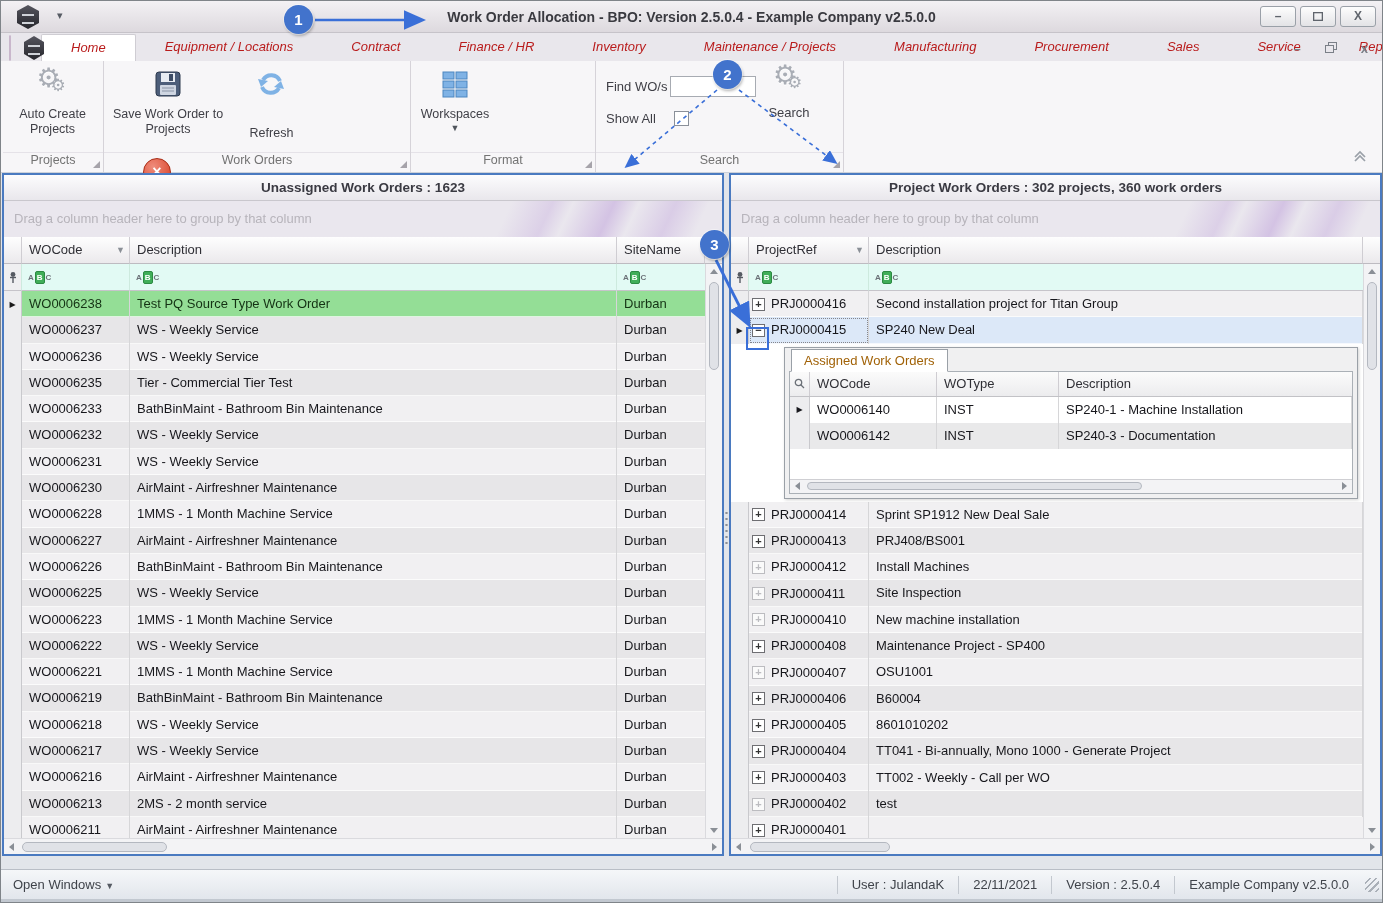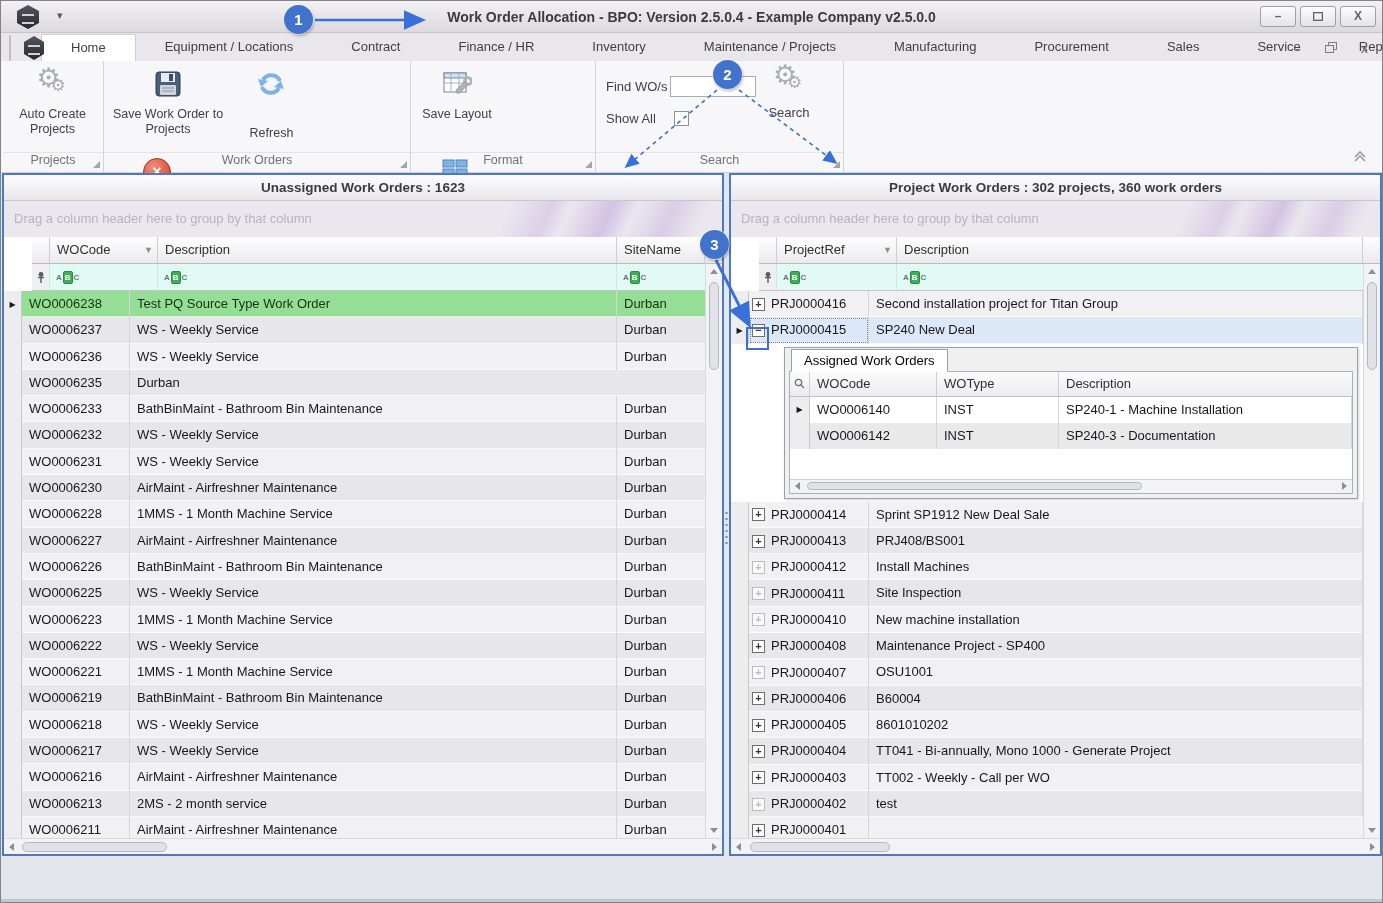--- a/index.html
+++ b/index.html
@@ -23,21 +23,21 @@
 
   
   .tabrow { position:absolute; left:0; top:32px; width:100%; height:28px; background:#e9e7ec; display:flex; align-items:flex-end; }
   .app-btn { width:50px; height:26px; margin:0 30px 0 8px; border:1px solid #c9b7cc; border-radius:3px;
     background:linear-gradient(#f6e3f2,#d9bcd9); position:relative; }
   .app-btn .app-logo2 { position:absolute; left:14px; top:0px; width:20px; height:24px;
     background:linear-gradient(#55555e,#26262c); clip-path:polygon(50% 0,100% 25%,100% 75%,50% 100%,0 75%,0 25%); }
   .app-btn .app-logo2::after{ content:""; position:absolute; left:4px; top:9px; width:12px; height:6px;
     border-top:2px solid #cfd2d8; border-bottom:2px solid #cfd2d8;}
   #tabs { display:flex; height:28px; align-items:flex-end; }
-  .tab { height:27px; line-height:26px; padding:0 29px; font-size:13px; color:#404040; white-space:nowrap; }
+  .tab { height:27px; line-height:26px; padding:0 29px; font-size:13px; color:#b91c1c; white-space:nowrap;font-style:italic; }
   .tab.active { background:#fff; border:1px solid #cfcdd3; border-bottom:none; border-radius:2px 2px 0 0; font-weight:normal; }
   .mdi-btns { position:absolute; right:14px; top:38px; display:flex; gap:24px; align-items:center; color:#7a7f87; }
   .mdi-min { font-weight:bold; font-size:13px; }
   .mdi-close { font-weight:bold; font-size:13px; }
 
   
   .ribbon { position:absolute; left:0; top:60px; width:100%; height:112px; background:#f7f6f8; border-bottom:1px solid #ccd1d9; }
   .grp { position:absolute; top:0; height:111px; border-right:1px solid #d6d3d9; }
   .grp-label { position:absolute; left:0; right:0; bottom:2px; height:18px; text-align:center;
     font-size:12.5px; color:#737373; border-top:1px solid #e5e2e8; }
@@ -68,21 +68,21 @@
     display:flex; flex-direction:column; }
   #left-panel { left:1px; width:722px; }
   #right-panel { left:728px; width:653px; }
   .panel-header { height:26px; background:linear-gradient(#fcfcfd,#e9e7ec); border-bottom:1px solid #c9c7cd;
     font-weight:bold; text-align:center; line-height:25px; font-size:13.5px; color:#3a3a42; }
   .groupby { height:36px; position:relative; background:#eae7ee; color:#b7b4bb; font-size:13px;
     line-height:36px; padding-left:10px; overflow:hidden; }
   .groupby::after { content:""; position:absolute; right:0; top:0; width:55%; height:100%;
     background:linear-gradient(115deg, rgba(255,255,255,0) 45%, rgba(193,165,219,.35) 55%, rgba(255,255,255,0) 60%,
       rgba(193,165,219,.55) 70%, rgba(255,255,255,0) 76%, rgba(193,165,219,.4) 85%, rgba(255,255,255,0) 93%); }
-  .gridwrap { flex:1; position:relative; background:#fff; overflow:hidden;padding-left:28px; }
+  .gridwrap { flex:1; position:relative; background:#fff; overflow:hidden; }
   .colrow { display:flex; height:27px; }
   .hcell { background:linear-gradient(#fefefe,#ebe9ec); border-right:1px solid #cfcdd2; border-bottom:1px solid #bdbbc1;
     font-size:13px; color:#2f2f35; padding:0 7px; line-height:26px; position:relative; white-space:nowrap; }
   .hcell .filter-drop { position:absolute; right:4px; top:0; font-size:9px; color:#8a8f96; line-height:26px; }
   .filterrow { display:flex; height:27px; width:calc(100% - 17px); }
   .fcell { background:#e2faf4; border-right:1px solid #cdeade; border-bottom:1px solid #c6c4ca;
     display:flex; align-items:center; padding-left:6px; }
   .fcell.ind { background:#efeff1; justify-content:center; padding-left:0; }
   .abc { display:inline-flex; align-items:center; }
   .abc .la, .abc .lc { font-size:8px; color:#6b7077; font-weight:bold; }
@@ -119,21 +119,21 @@
   .tri-right { width:0; height:0; border-top:4px solid transparent; border-bottom:4px solid transparent;
     border-left:5px solid #8a8f96; margin-left:auto; margin-right:5px; }
   .vthumb { position:absolute; left:3px; top:18px; width:10px; height:88px; background:#e0e2e7;
     border:1px solid #b4b8c0; border-radius:6px; }
   .hthumb { width:145px; height:10px; background:#e0e2e7; border:1px solid #b4b8c0; border-radius:6px; margin-left:3px; }
 
   
   .detail { margin:3px 0 3px 53px; width:574px; height:152px; background:#f0f0f1;
     border:1px solid #9aa0a7; position:relative; box-shadow:1px 1px 3px rgba(0,0,0,.18); }
   .detail-tab { position:absolute; top:1px; left:6px; height:23px; padding:0 12px; background:#fff;
-    border:1px solid #9aa0a7; border-bottom:1px solid #fff; font-size:13px; line-height:21px; z-index:2; color:#000000; }
+    border:1px solid #9aa0a7; border-bottom:1px solid #fff; font-size:13px; line-height:21px; z-index:2; color:#a16207; }
   .dgrid { position:absolute; top:23px; left:4px; right:4px; bottom:4px; background:#fff;
     border:1px solid #aab0b6; display:flex; flex-direction:column; }
   .dhead { display:flex; height:25px; background:linear-gradient(#fbfbfb,#ececee); border-bottom:1px solid #c2c2c6;
     font-size:13px; color:#2f2f35; }
   .dhc { padding:0 7px; line-height:24px; border-right:1px solid #cfcdd2; }
   .dc-mag { width:20px; flex:none; padding:0; display:flex; align-items:center; justify-content:center; }
   .dc-code { width:127px; flex:none; }
   .dc-type { width:122px; flex:none; }
   .dc-desc { flex:1; border-right:none; }
   .drow { display:flex; height:26px; font-size:13px; color:#17171c; }
@@ -264,36 +264,20 @@
         <span class="icon-box">
             <span class="cancel-ic">×</span>
           </span>
         <span class="lbl" style="width:100px;">Cancel Unsaved Changes</span>
       </div>
       <div class="grp-label">Work Orders</div>
       <div class="grp-corner"></div>
     </div>
 
     <div class="grp" style="left:410px; width:185px;">
-      <div class="big-btn" style="width:92px;">
-        <span class="icon-box">
-          <svg width="30" height="30" viewBox="0 0 30 30">
-            <rect x="2" y="4" width="22" height="19" fill="#fff" stroke="#7a8699"></rect>
-            <rect x="2" y="4" width="22" height="5" fill="#cfe0f2" stroke="#7a8699"></rect>
-            <line x1="9" y1="4" x2="9" y2="23" stroke="#9fb0c4"></line>
-            <line x1="17" y1="4" x2="17" y2="23" stroke="#9fb0c4"></line>
-            <line x1="2" y1="14" x2="24" y2="14" stroke="#9fb0c4"></line>
-            <g transform="rotate(45 21 17)">
-              <circle cx="21" cy="10" r="3.4" fill="none" stroke="#aeb3bc" stroke-width="3"></circle>
-              <rect x="19" y="12" width="4.5" height="14" rx="2" fill="#aeb3bc" stroke="#868b94" stroke-width="0.7"></rect>
-            </g>
-          </svg>
-        </span>
-        <span class="lbl" style="width:86px;">Save Layout</span>
-      </div>
       <div class="big-btn" style="width:88px;">
         <span class="icon-box">
           <svg width="28" height="30" viewBox="0 0 28 30">
             <g fill="#7fb2e5" stroke="#4d86c0">
               <rect x="2" y="3" width="11" height="7"></rect>
                 <rect x="15" y="3" width="11" height="7"></rect>
               <rect x="2" y="12" width="11" height="7"></rect>
                 <rect x="15" y="12" width="11" height="7"></rect>
               <rect x="2" y="21" width="11" height="7"></rect>
                 <rect x="15" y="21" width="11" height="7"></rect>
@@ -393,20 +377,21 @@
           </div>
           <div class="row even">
             <div class="c-ind"></div>
             <div class="cell c-code">WO0006236</div>
             <div class="cell c-desc">WS - Weekly Service</div>
             <div class="cell c-site">Durban</div>
           </div>
           <div class="row odd">
             <div class="c-ind"></div>
             <div class="cell c-code">WO0006235</div>
+            <div class="cell c-desc">Tier - Commercial Tier Test</div>
             <div class="cell c-site">Durban</div>
           </div>
           <div class="row even">
             <div class="c-ind"></div>
             <div class="cell c-code">WO0006233</div>
             <div class="cell c-desc">BathBinMaint - Bathroom Bin Maintenance</div>
             <div class="cell c-site">Durban</div>
           </div>
           <div class="row odd">
             <div class="c-ind"></div>
@@ -713,20 +698,29 @@
         <div class="tri-down"></div>
       </div>
       <div class="hscroll">
         <div class="tri-left"></div>
         <div class="hthumb" style="width:140px; margin-left:4px;"></div>
         <div class="tri-right"></div>
       </div>
     </div>
   </div>
 
+  <div class="statusbar">
+    <span class="openwin"><span>Open Windows</span><span class="ar">▼</span></span>
+    <span class="sb-spacer"></span>
+    <span class="sb-item">User : JulandaK</span>
+    <span class="sb-item">22/11/2021</span>
+    <span class="sb-item">Version : 2.5.0.4</span>
+    <span class="sb-item">Example Company v2.5.0.0</span>
+    <span class="grip"></span>
+  </div>
   <div class="bottom-strip"></div>
 
   <div class="callout" id="callout-1">1</div>
   <div class="callout" id="callout-2">2</div>
   <div class="callout" id="callout-3">3</div>
   <div class="focus-rect"></div>
   <svg id="arrow-overlay">
     <defs>
       <marker id="ah" markerWidth="9" markerHeight="8" refX="7" refY="4" orient="auto">
         <path d="M0,0 L9,4 L0,8 z" fill="#3a6fd8"></path>

